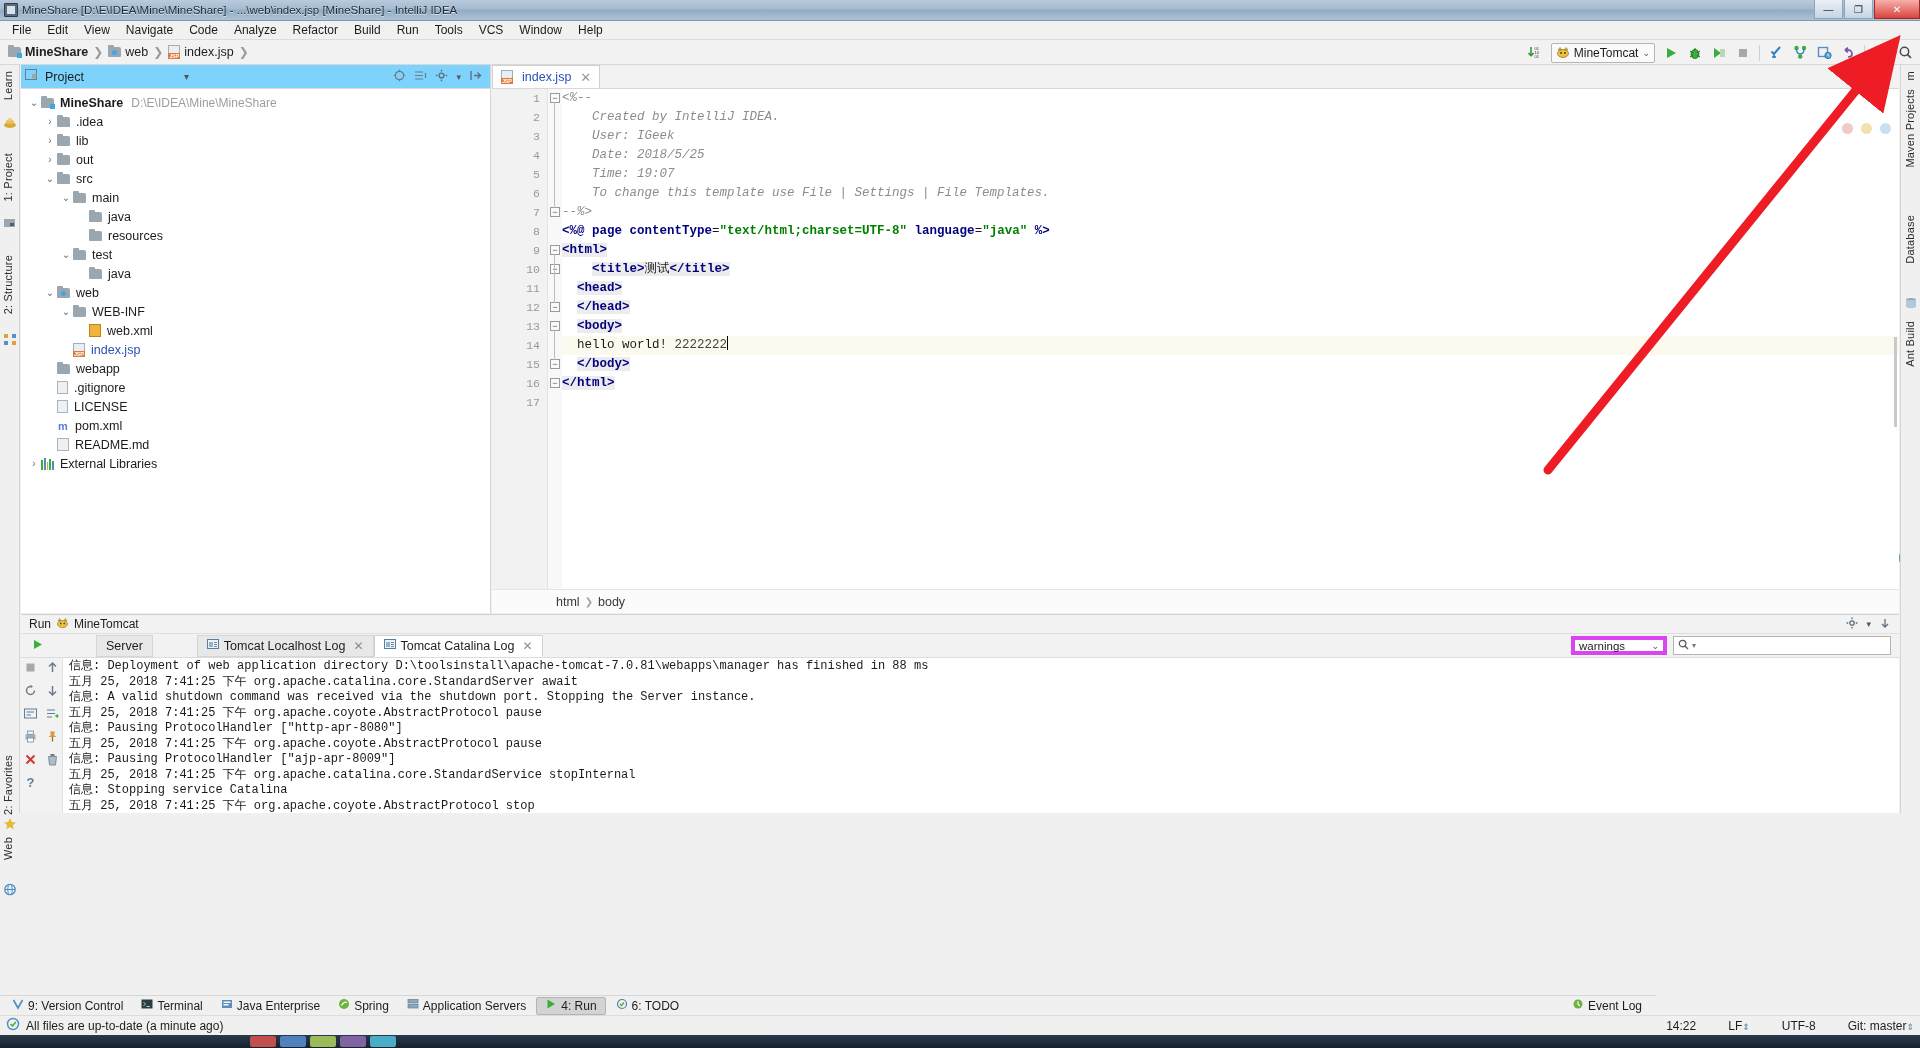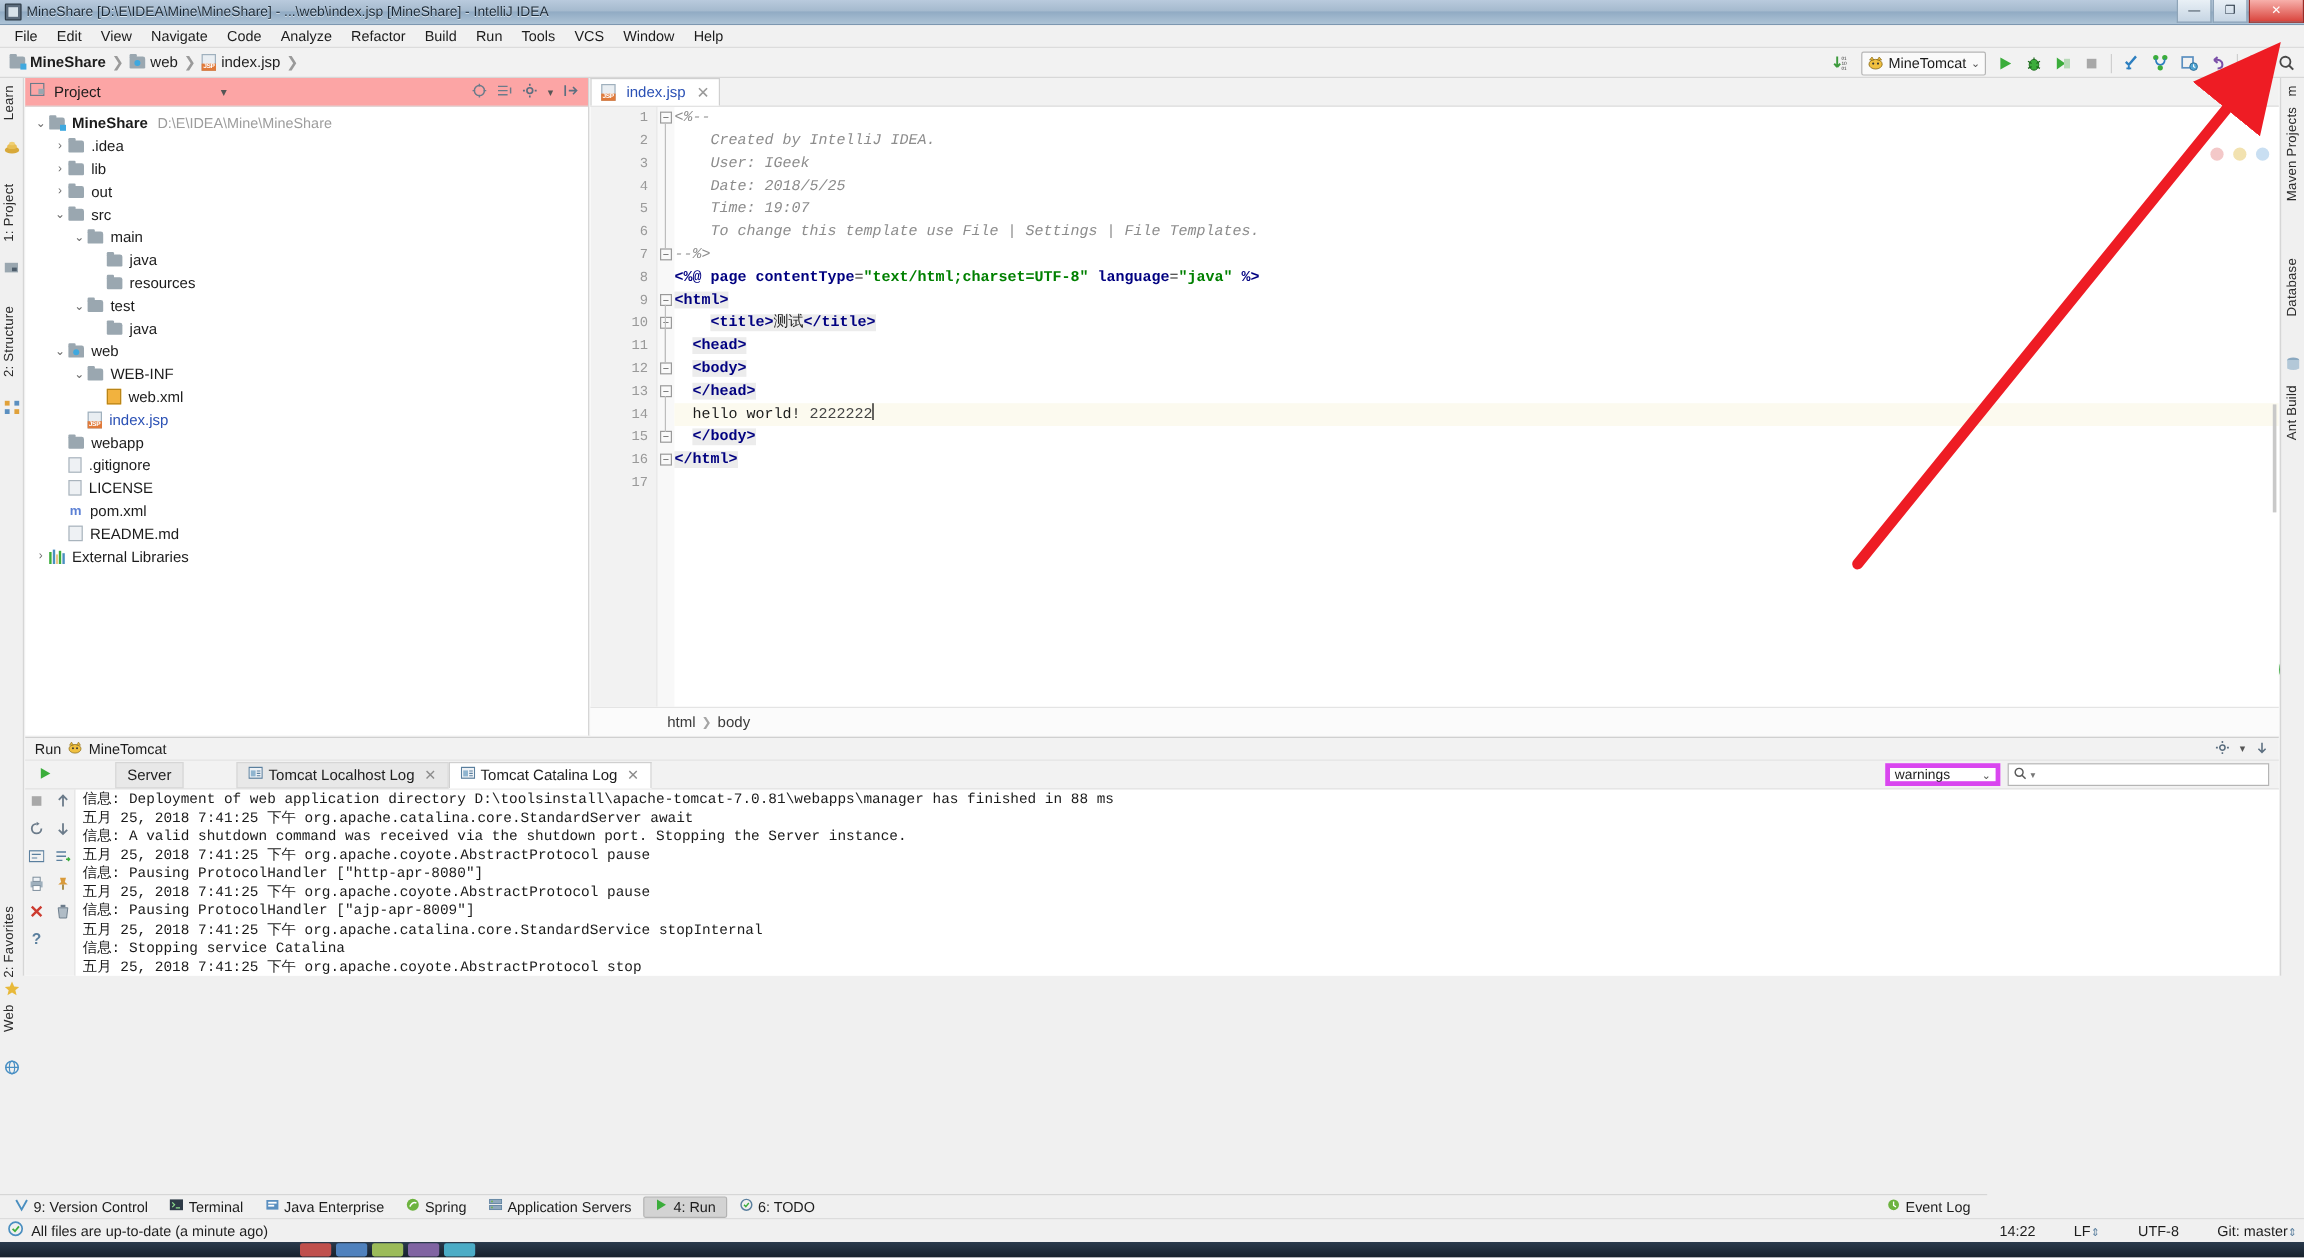--- a/index.html
+++ b/index.html
@@ -137,21 +137,21 @@
     color: #1d1d1d; height: 18px; border-radius: 2px;
   }
   .btab.active { background: #d3d3d3; border: 1px solid #b3b3b3; }
 
   
   .projpanel {
     position: absolute; left: 21px; top: 65px; width: 470px; height: 548px;
     background: #ffffff; border-right: 1px solid #d6d6d6;
   }
   .projhead {
-    height: 24px; background: #fca5a5; border-bottom: 1px solid #dcdcdc;
+    height: 24px; background: #7dd3fc; border-bottom: 1px solid #dcdcdc;
     display: flex; align-items: center; padding: 0 4px; justify-content: flex-end;
   }
   .projhead .ph-title { font-size: 12.5px; color: #1c1c1c; margin-left: 6px; }
   .projhead .ph-caret { margin-left: auto; }
   .tree { padding-top: 4px; font-size: 12.5px; color: #1b1b1b; }
   .trow {
     height: 19px; display: flex; align-items: center; white-space: nowrap;
     padding-left: 4px;
   }
   .trow .arrow {
@@ -693,22 +693,22 @@
           <div class="cline"><span class="tok-cmt">    Created by IntelliJ IDEA.</span></div>
           <div class="cline"><span class="tok-cmt">    User: IGeek</span></div>
           <div class="cline"><span class="tok-cmt">    Date: 2018/5/25</span></div>
           <div class="cline"><span class="tok-cmt">    Time: 19:07</span></div>
           <div class="cline"><span class="tok-cmt">    To change this template use File | Settings | File Templates.</span></div>
           <div class="cline"><span class="tok-cmt">--%&gt;</span></div>
           <div class="cline"><span class="tok-tag">&lt;%@ </span><span class="tok-attr">page </span><span class="tok-attr">contentType</span><span class="tok-txt">=</span><span class="tok-val">"text/html;charset=UTF-8"</span><span class="tok-txt"> </span><span class="tok-attr">language</span><span class="tok-txt">=</span><span class="tok-val">"java"</span><span class="tok-tag"> %&gt;</span></div>
           <div class="cline"><span class="tok-tag tok-bg">&lt;html&gt;</span></div>
           <div class="cline"><span class="tok-txt">    </span><span class="tok-tag tok-bg">&lt;title&gt;</span><span class="tok-txt tok-bg">测试</span><span class="tok-tag tok-bg">&lt;/title&gt;</span></div>
           <div class="cline"><span class="tok-txt">  </span><span class="tok-tag tok-bg">&lt;head&gt;</span></div>
+          <div class="cline"><span class="tok-txt">  </span><span class="tok-tag tok-bg">&lt;/head&gt;</span></div>
           <div class="cline"><span class="tok-txt">  </span><span class="tok-tag tok-bg">&lt;body&gt;</span></div>
-          <div class="cline"><span class="tok-txt">  </span><span class="tok-tag tok-bg">&lt;/head&gt;</span></div>
           <div class="cline cur"><span class="tok-txt">  hello world! </span><span class="tok-num">2222222</span><span class="caret"></span></div>
           <div class="cline"><span class="tok-txt">  </span><span class="tok-tag tok-bg">&lt;/body&gt;</span></div>
           <div class="cline"><span class="tok-tag tok-bg">&lt;/html&gt;</span></div>
           <div class="cline"><span class="tok-txt"></span></div>
         </div>
 
       <div class="editor-marks">
         <span class="emark" style="background:#f3c8c8;"></span>
         <span class="emark" style="background:#f2e2b0;"></span>
         <span class="emark" style="background:#c9dff2;"></span>

